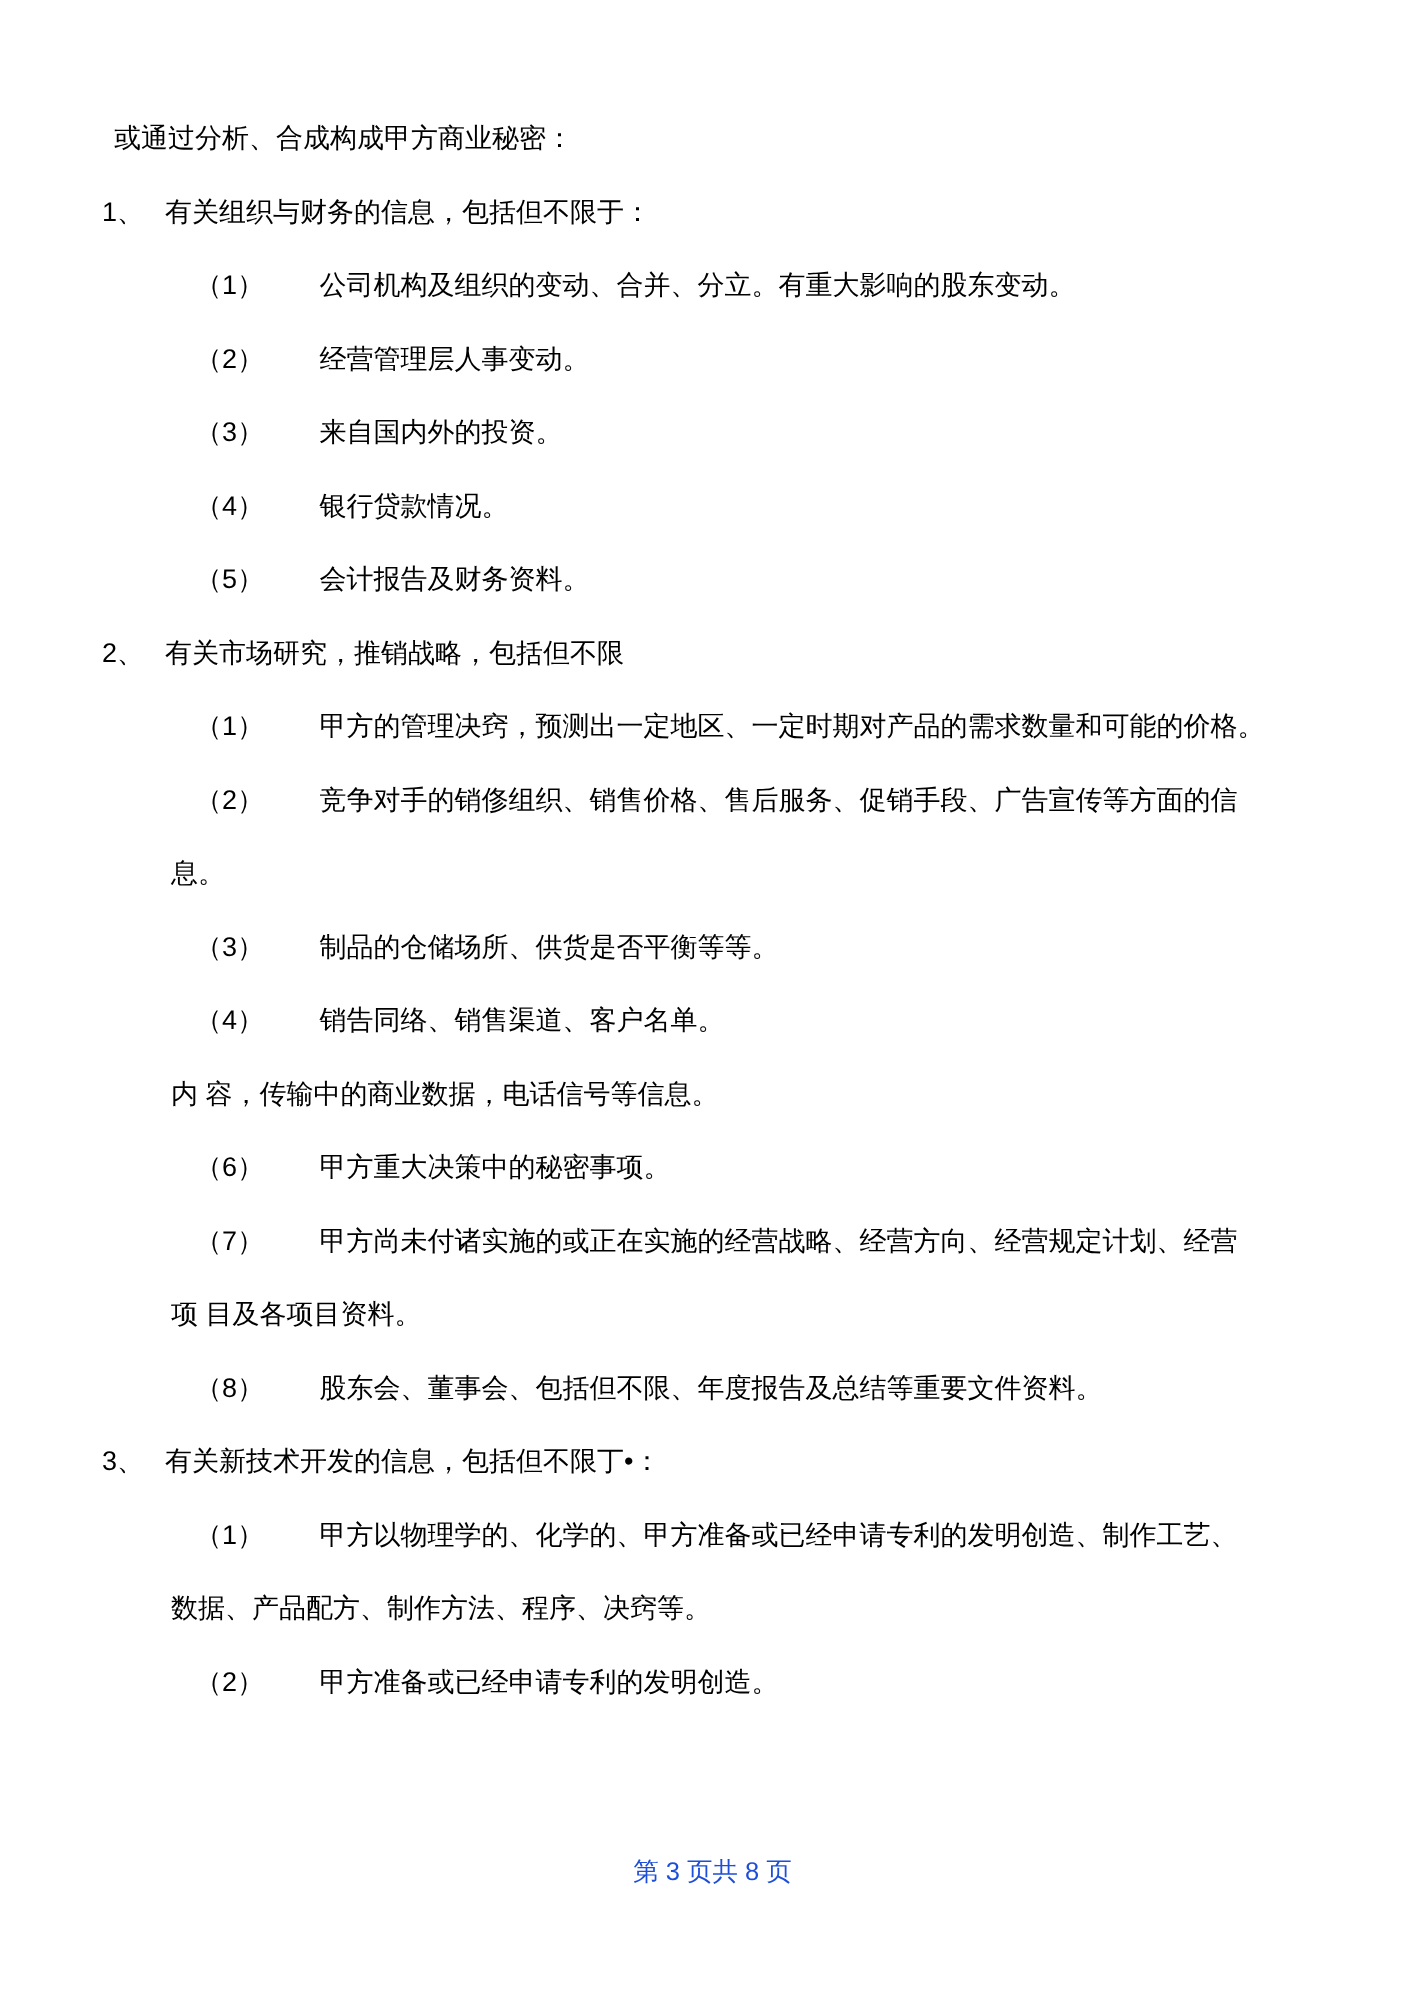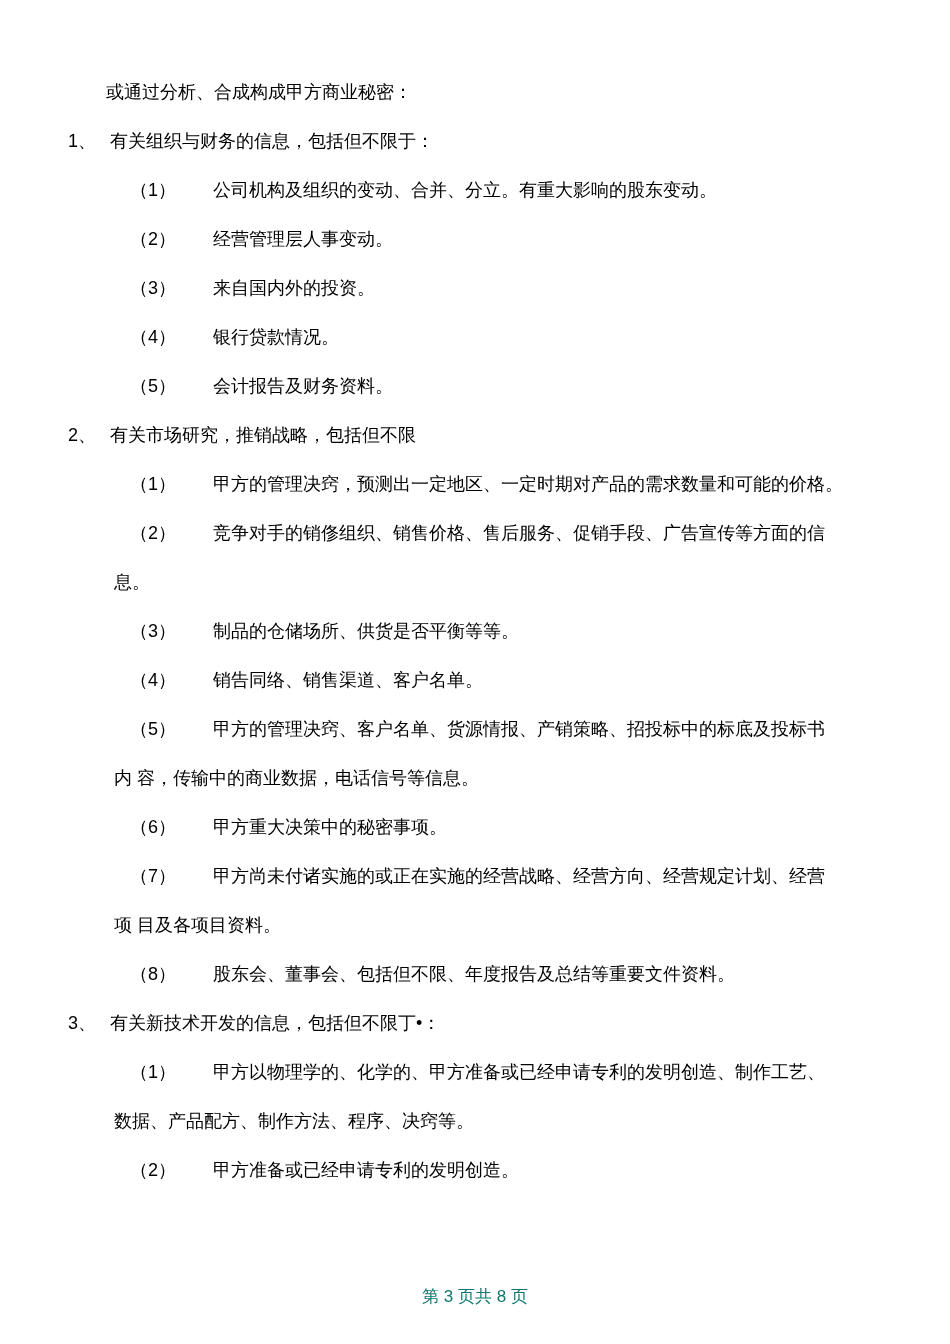--- a/index.html
+++ b/index.html
@@ -19,60 +19,59 @@
   }
   .doc-body {
     padding-top: 68px;
   }
   .line {
     height: 49px;
     line-height: 49px;
     white-space: pre;
     overflow: visible;
   }
-  .line.plain { padding-left: 106px; }
+  .line.plain { padding-left: 76px; }
   .line.num   { padding-left: 68px; }
   .line.item  { padding-left: 130px; }
   .line.cont  { padding-left: 114px; }
   .line.num .marker {
     display: inline-block;
     width: 42px;
   }
   .line.item .marker {
     display: inline-block;
     width: 83px;
   }
   .footer {
     margin-top: 77px;
     height: 49px;
     line-height: 49px;
     text-align: center;
     font-size: 17px;
-    color: #0f766e;
+    color: #1d4ed8;
   }
 </style>
 </head>
 <body>
 
 <div class="page">
   <div class="doc-body" id="doc-body">
       <div class="line plain"><span class="text">或通过分析、合成构成甲方商业秘密：</span></div>
       <div class="line num"><span class="marker">1、</span><span class="text">有关组织与财务的信息，包括但不限于：</span></div>
       <div class="line item"><span class="marker">（1）</span><span class="text">公司机构及组织的变动、合并、分立。有重大影响的股东变动。</span></div>
       <div class="line item"><span class="marker">（2）</span><span class="text">经营管理层人事变动。</span></div>
       <div class="line item"><span class="marker">（3）</span><span class="text">来自国内外的投资。</span></div>
       <div class="line item"><span class="marker">（4）</span><span class="text">银行贷款情况。</span></div>
       <div class="line item"><span class="marker">（5）</span><span class="text">会计报告及财务资料。</span></div>
       <div class="line num"><span class="marker">2、</span><span class="text">有关市场研究，推销战略，包括但不限</span></div>
       <div class="line item"><span class="marker">（1）</span><span class="text">甲方的管理决窍，预测出一定地区、一定时期对产品的需求数量和可能的价格。</span></div>
       <div class="line item"><span class="marker">（2）</span><span class="text">竞争对手的销俢组织、销售价格、售后服务、促销手段、广告宣传等方面的信</span></div>
       <div class="line cont"><span class="text">息。</span></div>
       <div class="line item"><span class="marker">（3）</span><span class="text">制品的仓储场所、供货是否平衡等等。</span></div>
       <div class="line item"><span class="marker">（4）</span><span class="text">销告同络、销售渠道、客户名单。</span></div>
-      <div class="line item"><span class="marker">（5）</span><span class="text">甲方的管理决窍、客户名单、货源情报、产销策略、招投标中的标底及投标书</span></div>
       <div class="line cont"><span class="text">内 容，传输中的商业数据，电话信号等信息。</span></div>
       <div class="line item"><span class="marker">（6）</span><span class="text">甲方重大决策中的秘密事项。</span></div>
       <div class="line item"><span class="marker">（7）</span><span class="text">甲方尚未付诸实施的或正在实施的经营战略、经营方向、经营规定计划、经营</span></div>
       <div class="line cont"><span class="text">项 目及各项目资料。</span></div>
       <div class="line item"><span class="marker">（8）</span><span class="text">股东会、董事会、包括但不限、年度报告及总结等重要文件资料。</span></div>
       <div class="line num"><span class="marker">3、</span><span class="text">有关新技术开发的信息，包括但不限丁•：</span></div>
       <div class="line item"><span class="marker">（1）</span><span class="text">甲方以物理学的、化学的、甲方准备或已经申请专利的发明创造、制作工艺、</span></div>
       <div class="line cont"><span class="text">数据、产品配方、制作方法、程序、决窍等。</span></div>
       <div class="line item"><span class="marker">（2）</span><span class="text">甲方准备或已经申请专利的发明创造。</span></div>
     </div>

